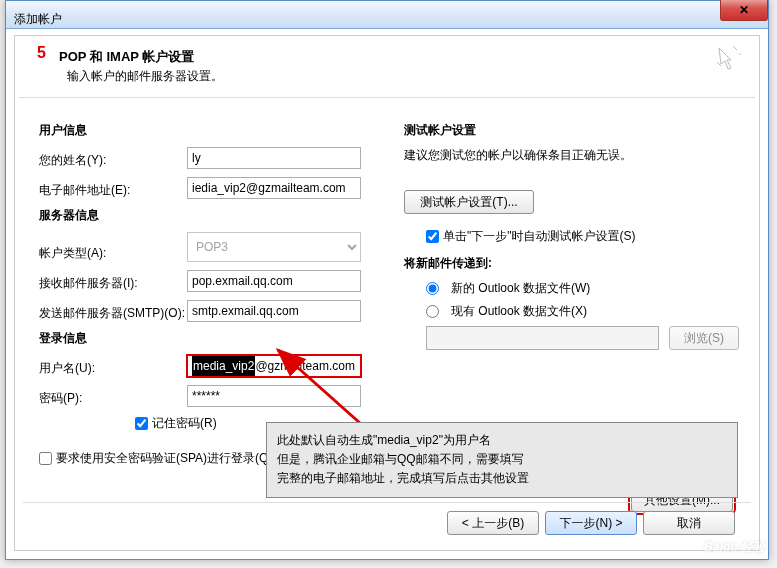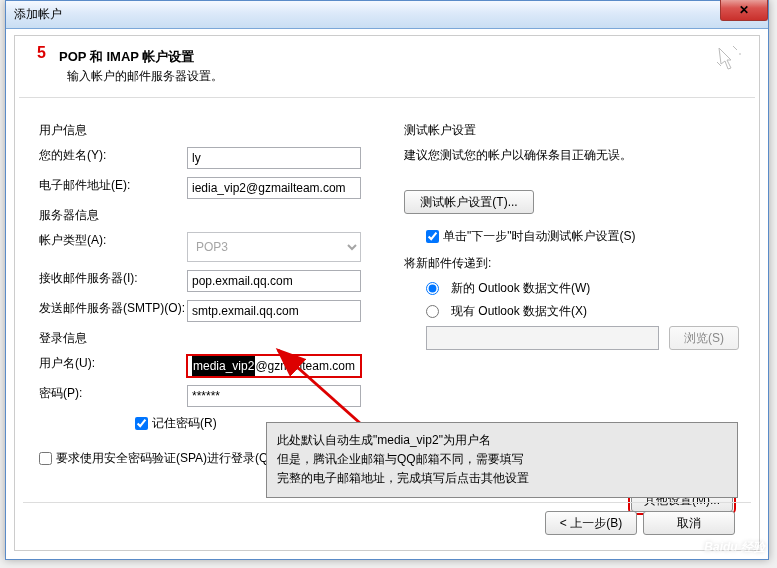--- a/index.html
+++ b/index.html
@@ -1,31 +1,31 @@
 <!DOCTYPE html>
 <html><head>
 <meta charset="utf-8">
 <style>
 *{box-sizing:border-box;margin:0;padding:0;font-family:"Microsoft YaHei","Segoe UI",Tahoma,sans-serif;font-size:12px}
 body{background:#f0f0f0;width:777px;height:568px;position:relative;overflow:hidden}
 .window{position:absolute;left:5px;top:0;width:764px;height:560px;background:#fff;border:1px solid #5a8bc8;box-shadow:0 0 8px rgba(0,0,0,.3)}
-.titlebar{height:28px;background:linear-gradient(#f5f9ff,#dce9f9 45%,#c9def3);border-bottom:1px solid #7ba7d8;display:flex;align-items:center;padding-left:8px;position:relative}
+.titlebar{height:28px;background:linear-gradient(#f5f9ff,#dce9f9 45%,#c9def3);border-bottom:1px solid #7ba7d8;display:flex;align-items:flex-end;padding-left:8px;position:relative}
 .titlebar span{color:#000}
 .close-btn{position:absolute;right:0;top:-1px;width:48px;height:21px;background:linear-gradient(#e89f9a,#d9534f 40%,#c9302c);color:#fff;border:1px solid #a03530;border-top:none;border-radius:0 0 3px 3px;display:flex;align-items:center;justify-content:center;font-size:11px;font-weight:bold}
 .body{position:absolute;left:8px;top:34px;right:8px;bottom:8px;background:#fff;border:1px solid #ccc}
 .hdr{padding:12px 20px 6px 24px;position:relative}
 .step{position:absolute;left:22px;top:8px;color:#d00;font-size:16px;font-weight:bold}
 .hdr h1{font-size:13px;font-weight:bold;margin-left:20px}
 .hdr p{margin-left:28px;margin-top:2px}
 .cursor-deco{position:absolute;right:16px;top:8px}
 .divider{height:1px;background:#ddd;margin:6px 4px 0}
 .content{display:flex;padding:18px 20px 0 24px;gap:30px}
 .col{flex:1}
-.sect{font-weight:normal;margin:6px 0 8px}
-.row{display:flex;align-items:flex-start;margin-bottom:8px;min-height:22px}
+.sect{font-weight:bold;margin:6px 0 8px}
+.row{display:flex;align-items:flex-end;margin-bottom:8px;min-height:22px}
 .row label{width:148px}
 .row input[type=text],.row input[type=password],.row select{width:174px;height:22px;border:1px solid #abadb3;padding:0 4px;background:#fff}
 .row select{height:30px}
 .hl-red{outline:2px solid #d00;outline-offset:-1px}
 .sel-blue{background:#000000;color:#fff;padding:17px 1px}
 .chk{display:flex;align-items:center;gap:4px;margin:4px 0 4px 0}
 .chk input{margin:0}
 .btn{display:inline-block;min-width:90px;height:24px;padding:0 12px;background:linear-gradient(#fdfdfd,#e8e8e8);border:1px solid #8e8f8f;border-radius:3px;cursor:default;line-height:22px;text-align:center}
 .radio-row{display:flex;align-items:center;gap:12px;margin:6px 0 6px 22px}
 .browse-row{display:flex;align-items:center;gap:10px;margin:6px 0 0 22px}
@@ -133,20 +133,21 @@
             <input type="text" disabled="" style="">
             <span class="btn">浏览(S)</span>
           </div>
       </div>
     </div>
 
     <span class="btn more-btn more-hl">其他设置(M)...</span>
 
     <div class="footer">
       <span class="btn">&lt; 上一步(B)</span>
+      <span class="btn btn-primary">下一步(N) &gt;</span>
       <span class="btn">取消</span>
     </div>
   </div>
 </div>
 
 <svg class="arrow" style="left:270px;top:342px" width="120" height="100">
     <defs>
       <marker id="ah" markerWidth="10" markerHeight="8" refX="9" refY="4" orient="auto">
         <polygon points="0 0,10 4,0 8" fill="#d00"></polygon>
       </marker>

